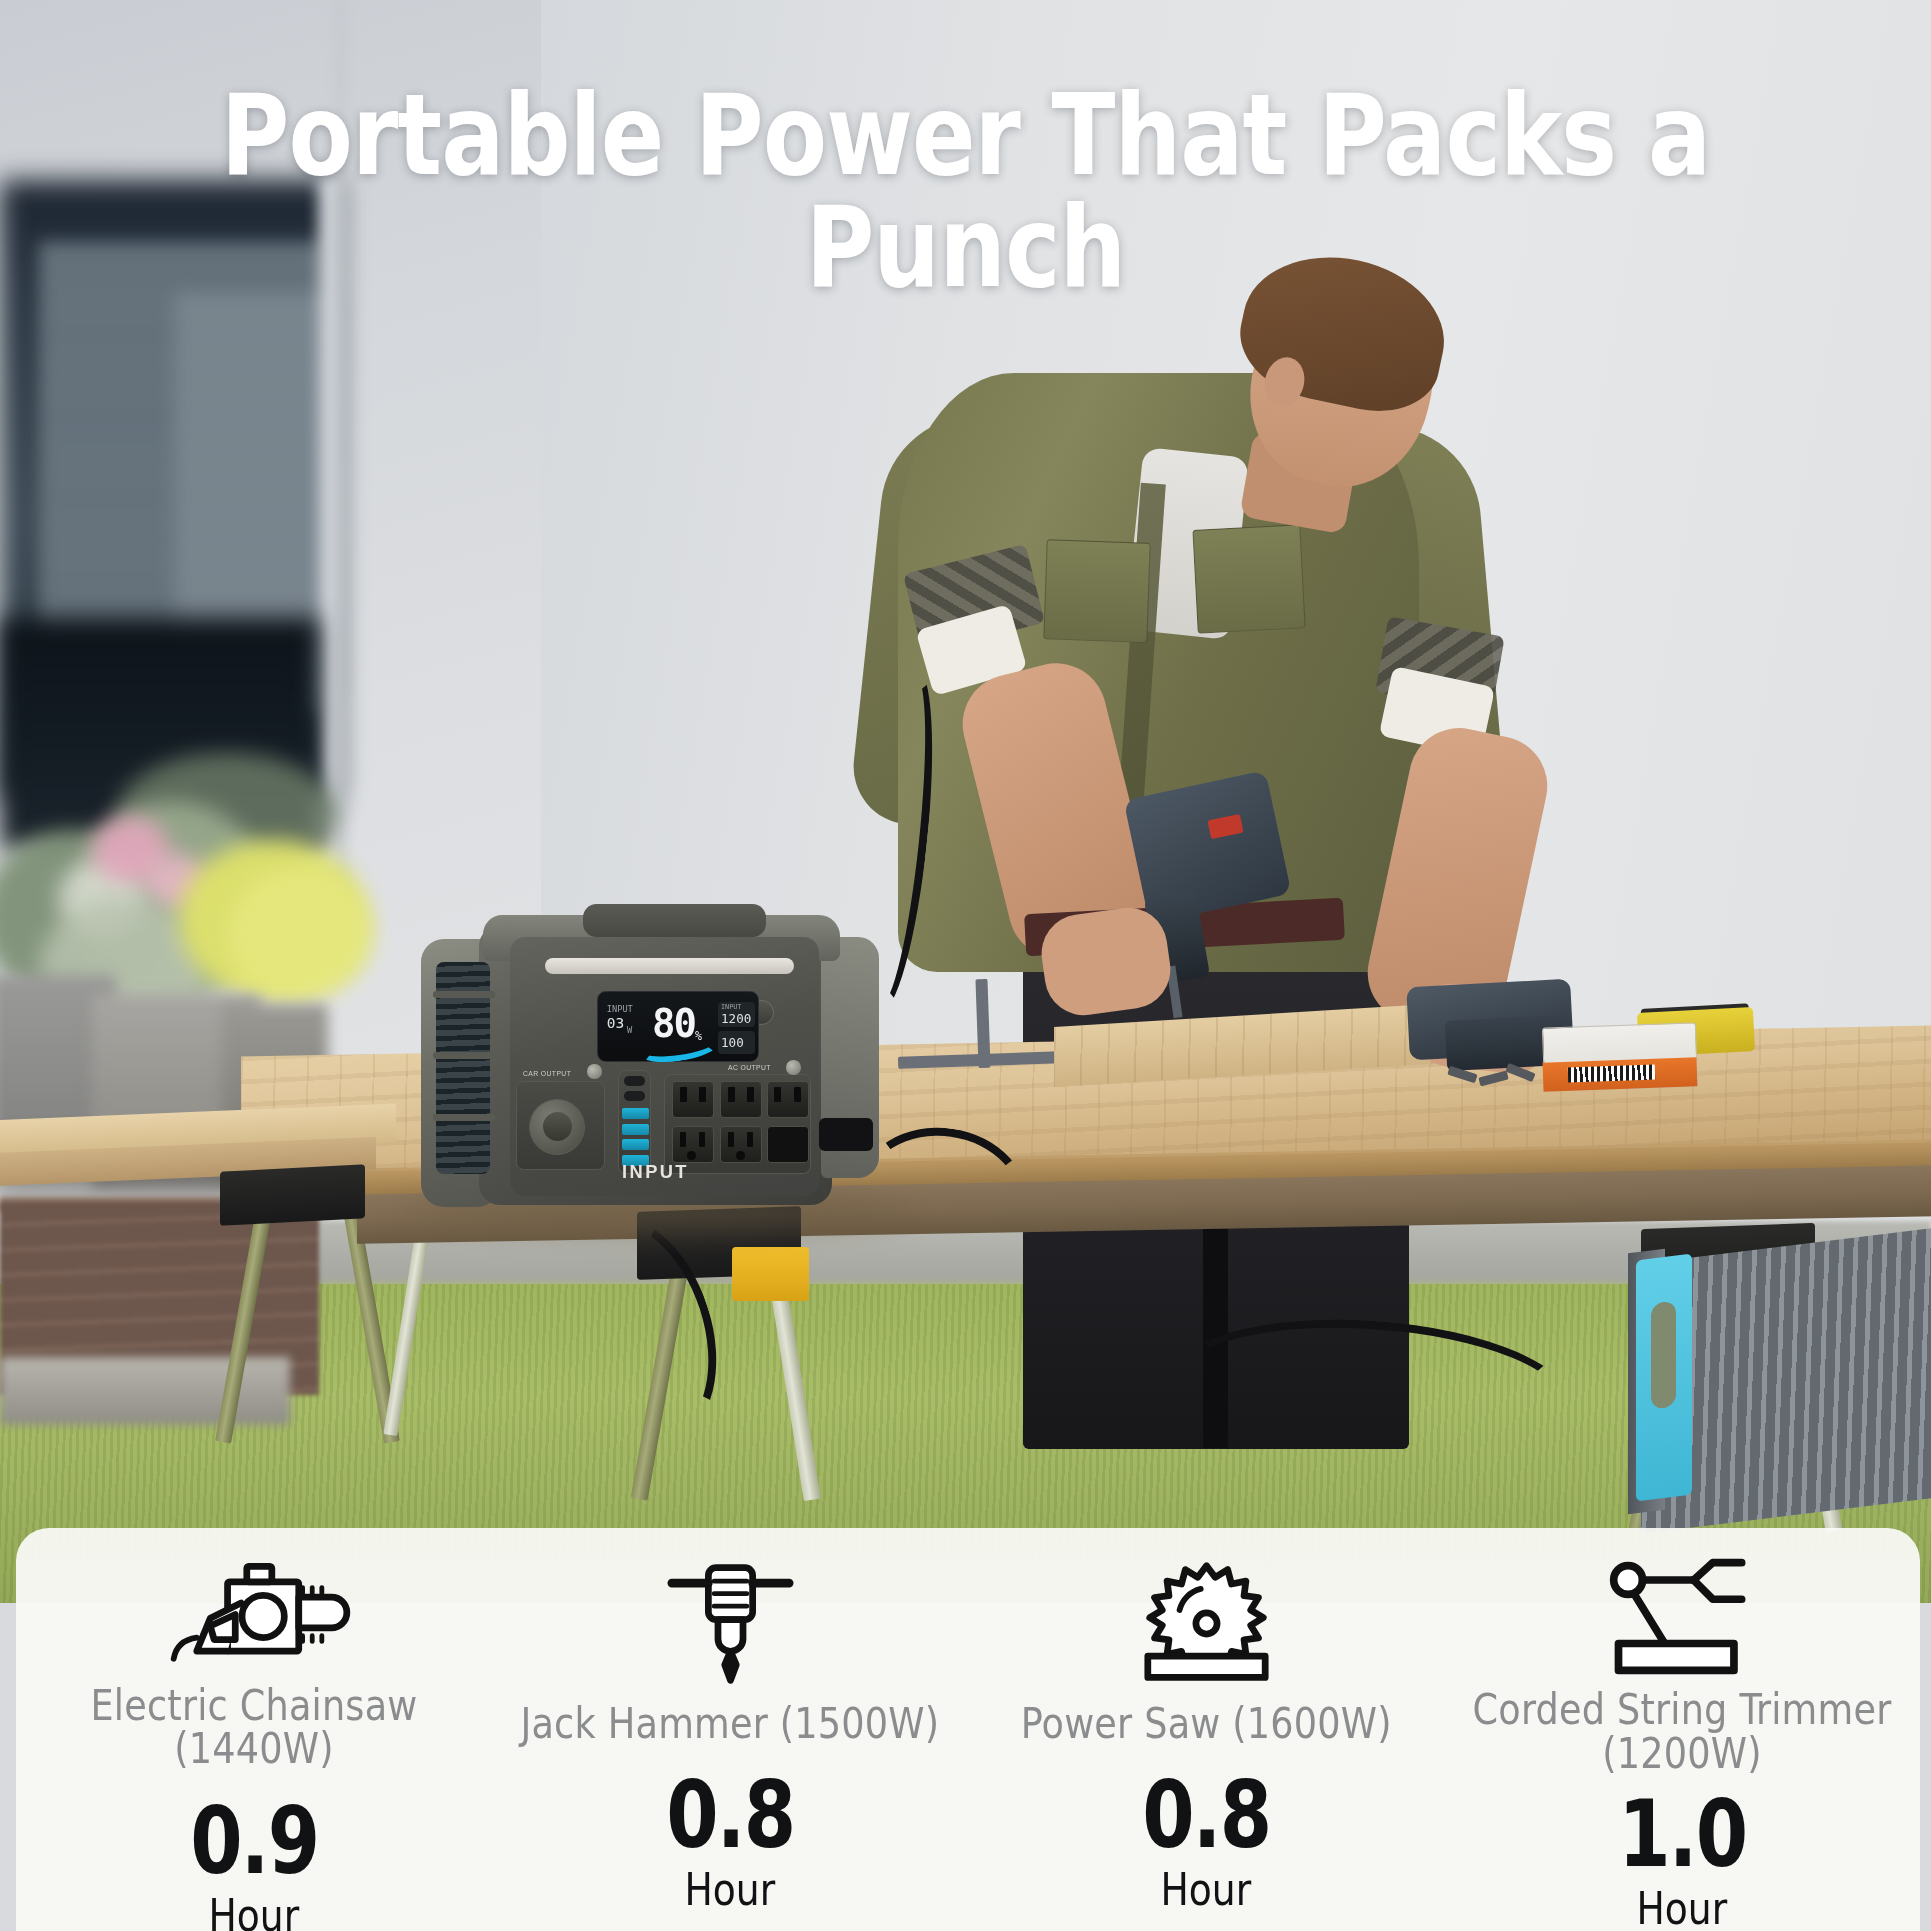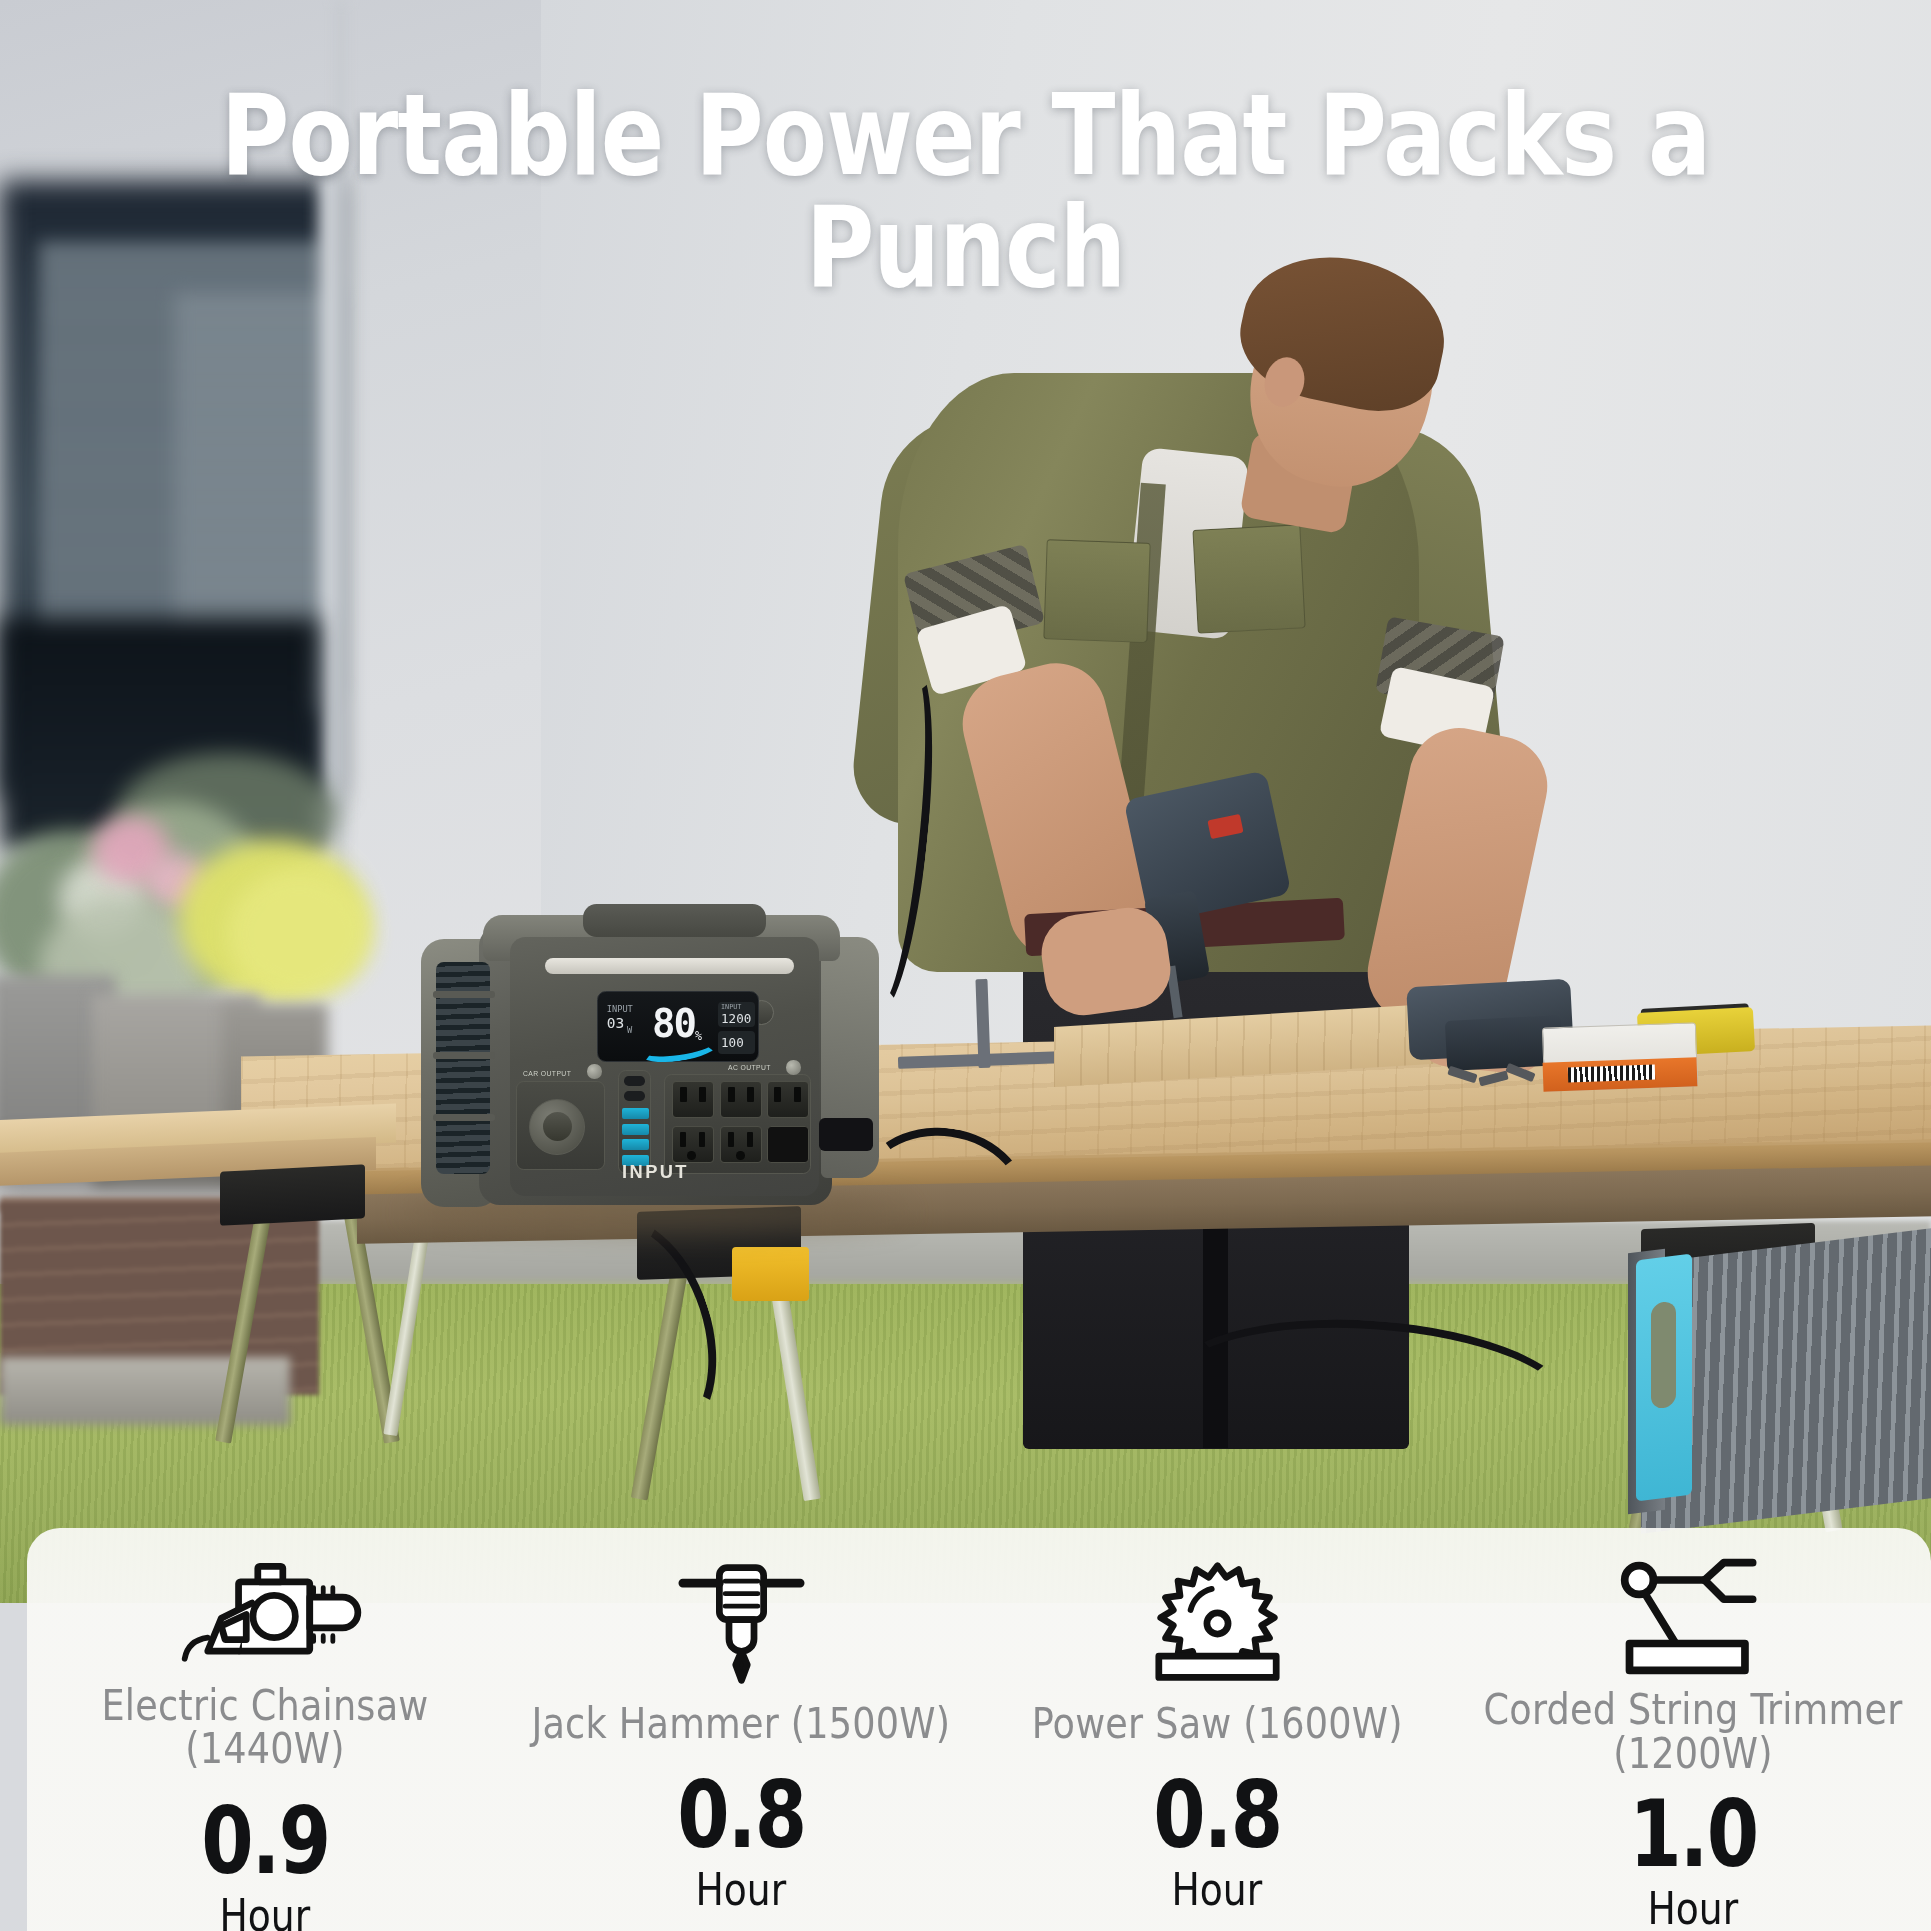--- a/index.html
+++ b/index.html
@@ -370,21 +370,21 @@
   .headline {
     position:absolute; left:0; top:79px; width:1931px; text-align:center;
     font-family:"Liberation Sans Narrow","DejaVu Sans Condensed","Liberation Sans", sans-serif;
     font-weight:bold; font-size:112px; color:#ffffff; letter-spacing:-1px;
     line-height:1; text-shadow:0 1.9px 9.7px rgba(40,45,55,.30);
     transform:scaleX(.93); transform-origin:center;
   }
 
   
   .stats-card {
-    position:absolute; left:27px; top:1528px; width:1904px; height:403px;
+    position:absolute; left:16px; top:1528px; width:1904px; height:403px;
     background:linear-gradient(180deg, rgba(250,250,247,.93) 0%, rgba(248,248,245,.965) 18%, rgba(247,247,244,.985) 100%);
     border-radius:33px 33px 0 0;
     display:flex; align-items:flex-end;
   }
   .stat-col {
     flex:1 1 0; height:100%; position:relative;
     display:flex; flex-direction:column; align-items:center;
     padding-top:23px;
   }
   .stat-icon { height:145px; display:flex; align-items:center; justify-content:center; }

